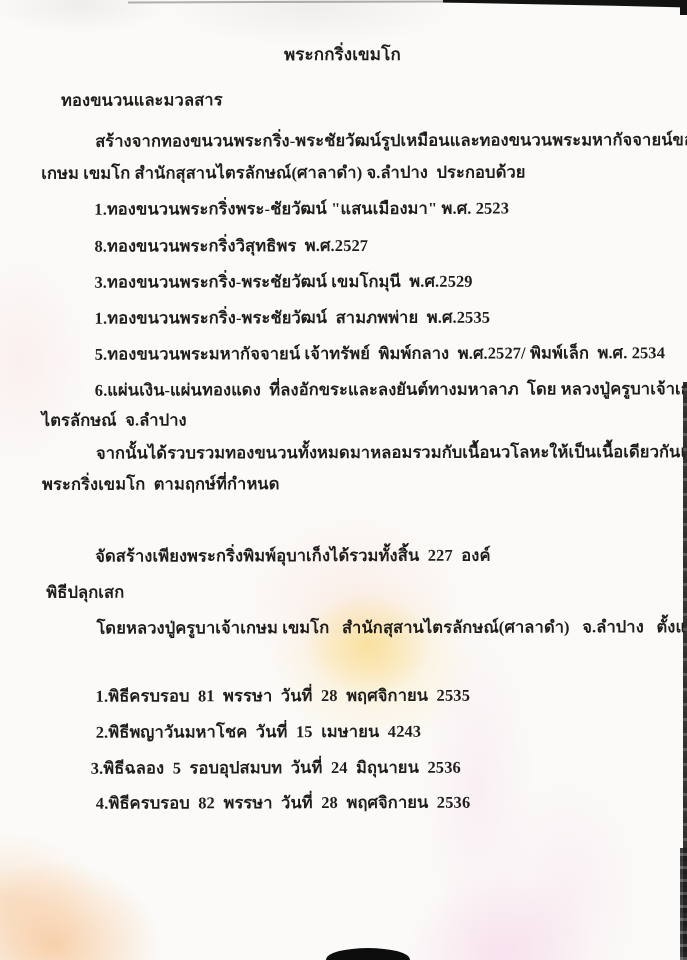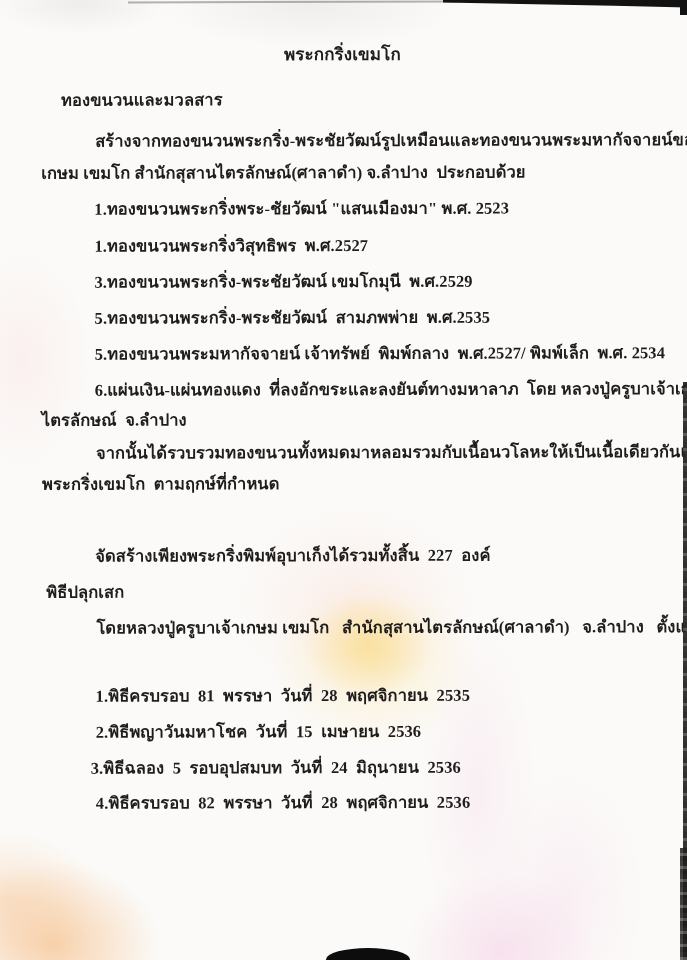--- a/index.html
+++ b/index.html
@@ -68,37 +68,37 @@
   <div class="text-layer">
 
     <div class="line title" style="top:42px">พระกกริ่งเขมโก</div>
 
     <div class="line" style="top:88px;left:62px">ทองขนวนและมวลสาร</div>
 
     <div class="line" style="top:129px;left:96px">สร้างจากทองขนวนพระกริ่ง-พระชัยวัฒน์รูปเหมือนและทองขนวนพระมหากัจจายน์ของหลวงปู่ครูบาเจ้า</div>
     <div class="line" style="top:161px;left:42px">เกษม เขมโก สำนักสุสานไตรลักษณ์(ศาลาดำ) จ.ลำปาง  ประกอบด้วย</div>
 
     <div class="line" style="top:197px;left:95px">1.ทองขนวนพระกริ่งพระ-ชัยวัฒน์ "แสนเมืองมา" พ.ศ. 2523</div>
-    <div class="line" style="top:234px;left:95px">1.ทองขนวนพระกริ่งวิสุทธิพร  พ.ศ.2527</div>
+    <div class="line" style="top:234px;left:95px">8.ทองขนวนพระกริ่งวิสุทธิพร  พ.ศ.2527</div>
     <div class="line" style="top:270px;left:95px">3.ทองขนวนพระกริ่ง-พระชัยวัฒน์ เขมโกมุนี  พ.ศ.2529</div>
-    <div class="line" style="top:306px;left:95px">5.ทองขนวนพระกริ่ง-พระชัยวัฒน์  สามภพพ่าย  พ.ศ.2535</div>
+    <div class="line" style="top:306px;left:95px">1.ทองขนวนพระกริ่ง-พระชัยวัฒน์  สามภพพ่าย  พ.ศ.2535</div>
     <div class="line" style="top:342px;left:95px">5.ทองขนวนพระมหากัจจายน์ เจ้าทรัพย์  พิมพ์กลาง  พ.ศ.2527/ พิมพ์เล็ก  พ.ศ. 2534</div>
     <div class="line" style="top:378px;left:95px">6.แผ่นเงิน-แผ่นทองแดง  ที่ลงอักขระและลงยันต์ทางมหาลาภ  โดย หลวงปู่ครูบาเจ้าเกษม เขมโก   สุสาน</div>
     <div class="line" style="top:408px;left:42px">ไตรลักษณ์  จ.ลำปาง</div>
 
     <div class="line" style="top:441px;left:96px">จากนั้นได้รวบรวมทองขนวนทั้งหมดมาหลอมรวมกับเนื้อนวโลหะให้เป็นเนื้อเดียวกันแล้วจึงนำไป  จัดสร้าง</div>
     <div class="line" style="top:472px;left:42px">พระกริ่งเขมโก  ตามฤกษ์ที่กำหนด</div>
 
     <div class="line" style="top:544px;left:95px">จัดสร้างเพียงพระกริ่งพิมพ์อุบาเก็งได้รวมทั้งสิ้น  227  องค์</div>
 
     <div class="line" style="top:580px;left:46px">พิธีปลุกเสก</div>
     <div class="line" style="top:616px;left:96px">โดยหลวงปู่ครูบาเจ้าเกษม เขมโก   สำนักสุสานไตรลักษณ์(ศาลาดำ)   จ.ลำปาง   ตั้งแต่ปี   พ.ศ. 2535 –</div>
 
     <div class="line" style="top:684px;left:95px">1.พิธีครบรอบ  81  พรรษา  วันที่  28  พฤศจิกายน  2535</div>
-    <div class="line" style="top:720px;left:95px">2.พิธีพญาวันมหาโชค  วันที่  15  เมษายน  2536</div>
+    <div class="line" style="top:720px;left:95px">2.พิธีพญาวันมหาโชค  วันที่  15  เมษายน  4243</div>
     <div class="line" style="top:756px;left:90px">3.พิธีฉลอง  5  รอบอุปสมบท  วันที่  24  มิถุนายน  2536</div>
     <div class="line" style="top:791px;left:95px">4.พิธีครบรอบ  82  พรรษา  วันที่  28  พฤศจิกายน  2536</div>
 
   </div>
 
   <div class="top-line"></div>
   <div class="top-wedge"></div>
   <div class="corner-tab"></div>
   <div class="right-strip"></div>
   <div class="right-strip-wide"></div>

